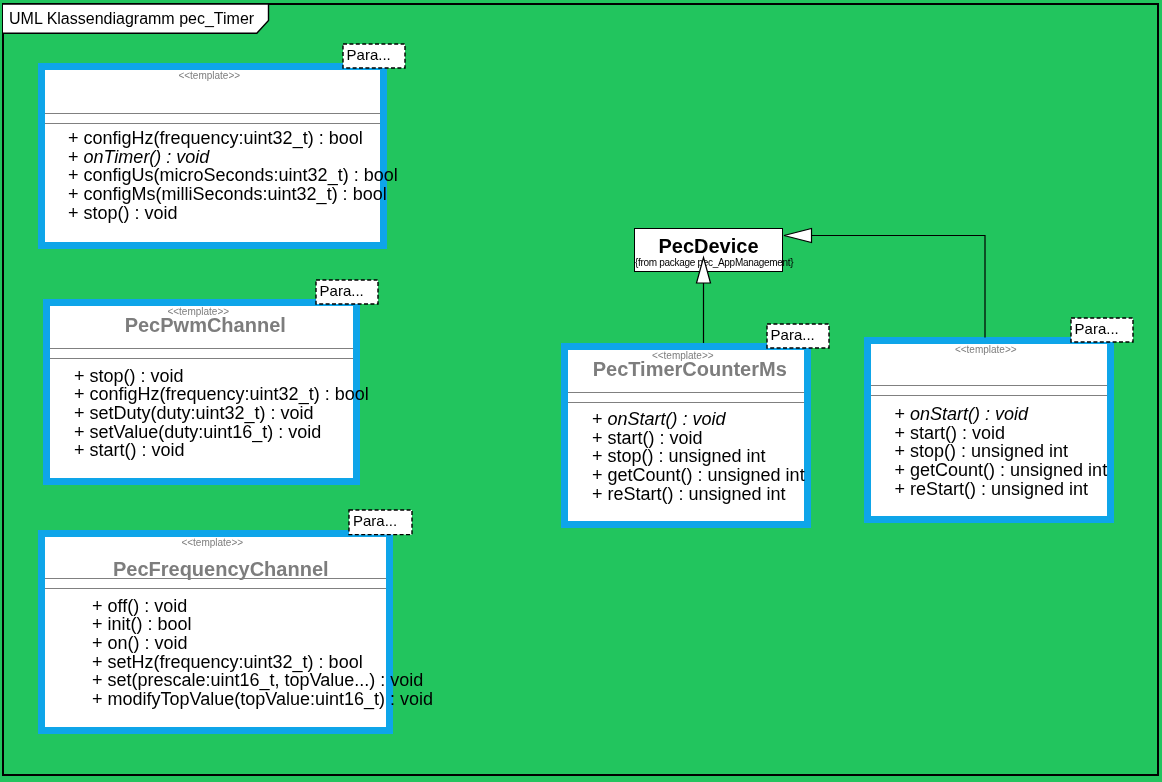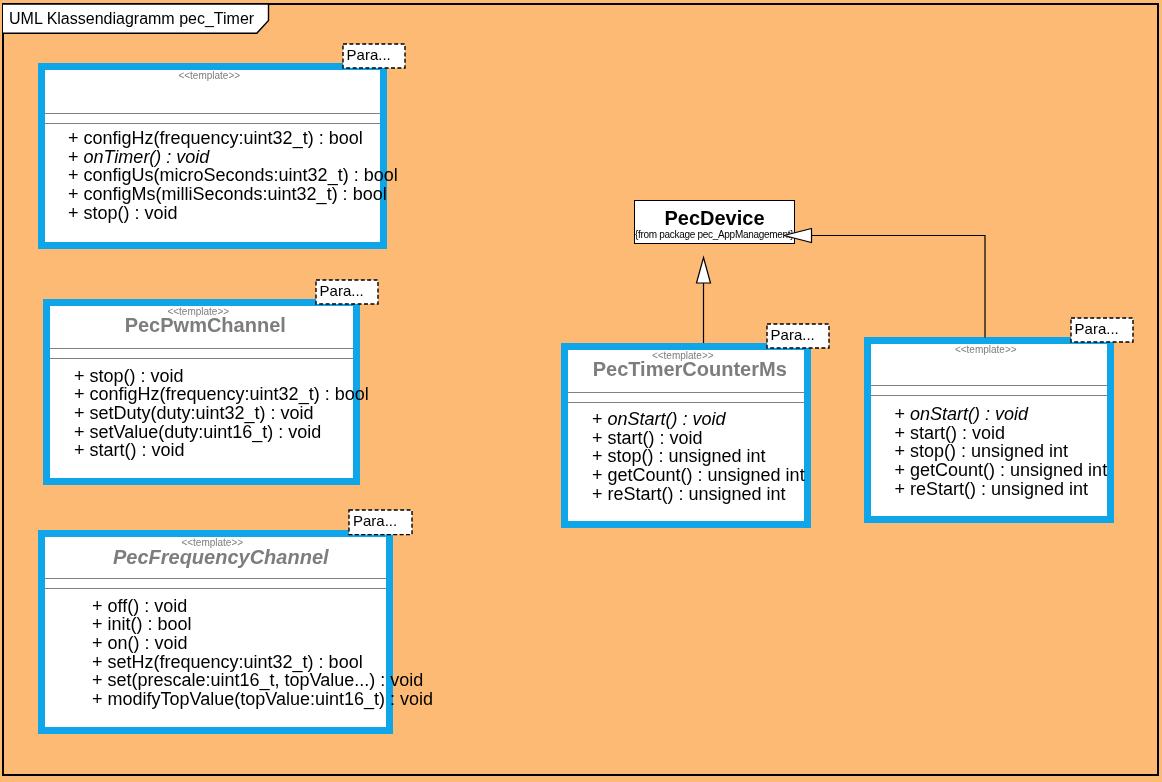--- a/index.html
+++ b/index.html
@@ -1,16 +1,16 @@
 <!DOCTYPE html>
 <html><head>
 <meta charset="utf-8">
 <style>
   html,body{margin:0;padding:0;background:#fff;}
-  #page{position:relative;width:1162px;height:782px;background:#fdba74;
+  #page{position:relative;width:1162px;height:782px;background:#22c55e;
         font-family:"Liberation Sans", sans-serif;overflow:hidden;}
   .cls{position:absolute;border:7px solid #0ea5e9;background:#fff;box-sizing:border-box;}
   .d1,.d2{position:absolute;left:0;right:0;height:0;border-top:1px solid #808080;}
   .tpl{position:absolute;left:-3px;right:3px;text-align:center;font-size:10px;color:#7d7d7d;line-height:12px;}
   .ttl{position:absolute;left:4px;right:-4px;text-align:center;font-size:20px;font-weight:bold;color:#7d7d7d;line-height:20px;}
   .methods{position:absolute;left:0;font-size:18px;color:#000;line-height:18.7px;white-space:pre;}
   .methods i{font-style:italic;}
   svg{position:absolute;left:0;top:0;}
   #conn{z-index:5;}
   #top{z-index:8;}
@@ -44,21 +44,21 @@
     <div class="d2" style="top:52px;"></div>
     <div class="methods" style="top:61px;left:24px;">+ stop() : void
 + configHz(frequency:uint32_t) : bool
 + setDuty(duty:uint32_t) : void
 + setValue(duty:uint16_t) : void
 + start() : void</div>
   </div>
 
   <div class="cls" style="left:38px;top:529.5px;width:354.5px;height:204px;">
     <div class="tpl" style="top:0px;">&lt;&lt;template&gt;&gt;</div>
-    <div class="ttl" style="top:10px;left:5.5px;right:-5.5px;font-style:italic;">PecFrequencyChannel</div>
+    <div class="ttl" style="top:22px;left:5.5px;right:-5.5px;">PecFrequencyChannel</div>
     <div class="d1" style="top:41.5px;"></div>
     <div class="d2" style="top:51.5px;"></div>
     <div class="methods" style="top:60px;left:15px;margin-left:32px;">+ off() : void
 + init() : bool
 + on() : void
 + setHz(frequency:uint32_t) : bool
 + set(prescale:uint16_t, topValue...) : void
 + modifyTopValue(topValue:uint16_t) : void</div>
   </div>
 
@@ -78,21 +78,21 @@
     <div class="tpl" style="top:0px;">&lt;&lt;template&gt;&gt;</div>
     <div class="d1" style="top:41px;"></div>
     <div class="d2" style="top:51px;"></div>
     <div class="methods" style="top:61px;left:24px;">+ <i>onStart() : void</i>
 + start() : void
 + stop() : unsigned int
 + getCount() : unsigned int
 + reStart() : unsigned int</div>
   </div>
 
-  <div class="cls" style="left:634px;top:200px;width:161px;height:43.5px;border-color:#000;border-width:1.5px;">
+  <div class="cls" style="left:634px;top:228px;width:149px;height:43.5px;border-color:#000;border-width:1.5px;">
     <div style="position:absolute;top:7px;left:0;right:0;text-align:center;font-size:20px;font-weight:bold;color:#000;line-height:20px;">PecDevice</div>
     <div style="position:absolute;top:28px;left:0;font-size:10px;letter-spacing:-0.3px;color:#000;line-height:12px;white-space:nowrap;">{from package pec_AppManagement}</div>
   </div>
 
   <svg id="conn" width="1162" height="782" viewBox="0 0 1162 782">
     <line x1="703.5" y1="283" x2="703.5" y2="343" stroke="#000" stroke-width="1.2"></line>
     <path d="M703.5,257.5 L710.5,283 L696.5,283 Z" fill="#fff" stroke="#000" stroke-width="1.2"></path>
     <path d="M811.5,235.5 H985 V337.5" fill="none" stroke="#000" stroke-width="1.2"></path>
     <path d="M784,235.5 L811.5,228.5 L811.5,242.5 Z" fill="#fff" stroke="#000" stroke-width="1.2"></path>
   </svg>

